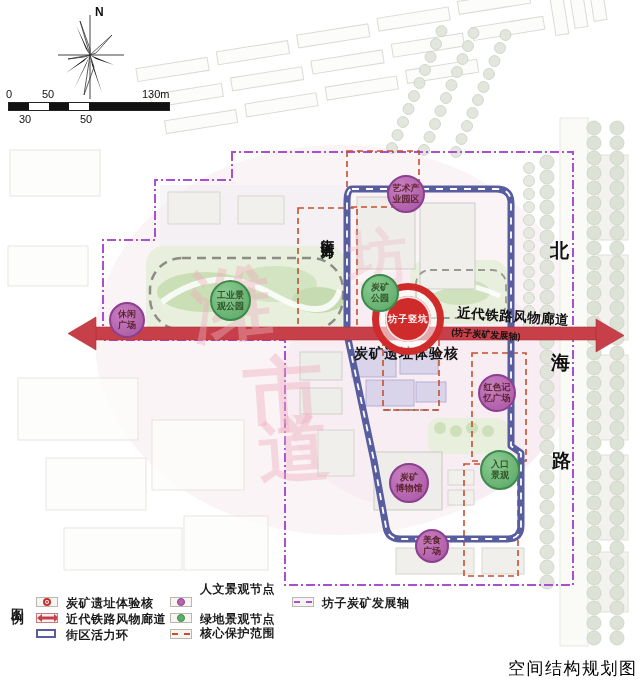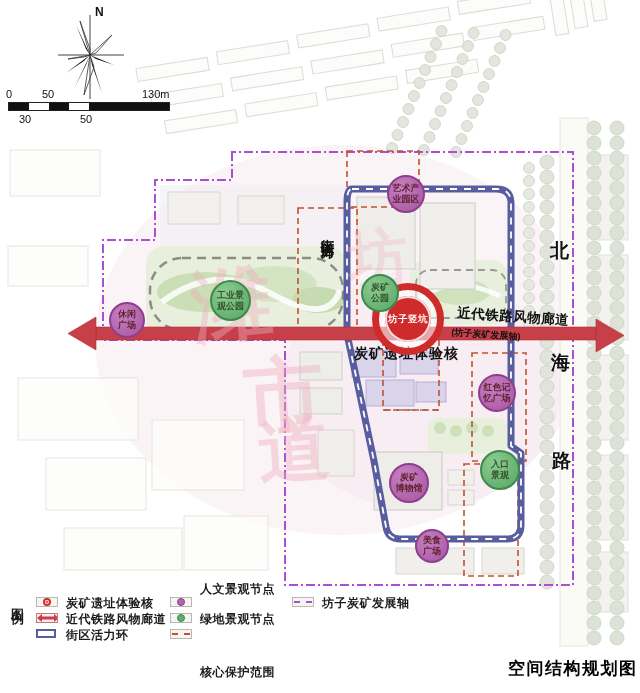--- a/index.html
+++ b/index.html
@@ -43,21 +43,21 @@
   .lg-box{position:absolute;width:22px;height:10px;background:#f6f5f1;border:1px solid #b9b7b0;
           display:flex;align-items:center;justify-content:center;box-sizing:border-box;}
   .lg-ring{width:20px;height:9px;background:#fff;border:2px solid #575d9e;box-sizing:border-box;}
   .dotp{width:8px;height:8px;border-radius:50%;background:#b465ae;border:1px solid #8d3f8f;box-sizing:border-box;}
   .dotg{width:8px;height:8px;border-radius:50%;background:#5fae6a;border:1px solid #3c8a4c;box-sizing:border-box;}
   .ringo{width:8px;height:8px;border-radius:50%;border:2px solid #cf2b2b;box-sizing:border-box;position:relative;}
   .ringo::after{content:"";position:absolute;left:1px;top:1px;width:2px;height:2px;border-radius:50%;background:#cf2b2b;}
   .dashr{width:18px;border-top:2px dashed #c4502f;}
   .dashp{width:18px;border-top:2px dashed #aa4fd2;}
   
-  #map-title{left:508px;top:657px;font-size:17px;font-weight:bold;letter-spacing:1.5px;color:#000;}
+  #map-title{left:508px;top:657px;font-size:17px;font-weight:normal;letter-spacing:1.5px;color:#000;}
 </style>
 </head>
 <body>
 
 <div id="app">
 
   <svg id="map-svg" class="abs" style="left:0;top:0" width="640" height="652">
 
     <g>
       <ellipse cx="340" cy="340" rx="245" ry="195" fill="#f3d9e4" opacity="0.30"></ellipse>
@@ -426,21 +426,21 @@
     <span class="lg-label" style="left:200px;top:581px">人文景观节点</span>
 
     <div class="lg-box" style="left:170px;top:613px">
         <span class="dotg"></span>
       </div>
     <span class="lg-label" style="left:200px;top:611px">绿地景观节点</span>
 
     <div class="lg-box" style="left:170px;top:629px">
         <span class="dashr"></span>
       </div>
-    <span class="lg-label" style="left:200px;top:664px">核心保护范围</span>
+    <span class="lg-label" style="left:200px;top:625px">核心保护范围</span>
 
     <div class="lg-box" style="left:292px;top:597px">
         <span class="dashp"></span>
       </div>
     <span class="lg-label" style="left:322px;top:595px">坊子炭矿发展轴</span>
   </div>
 
   <div id="map-title" class="abs">空间结构规划图</div>
 
 </div>

